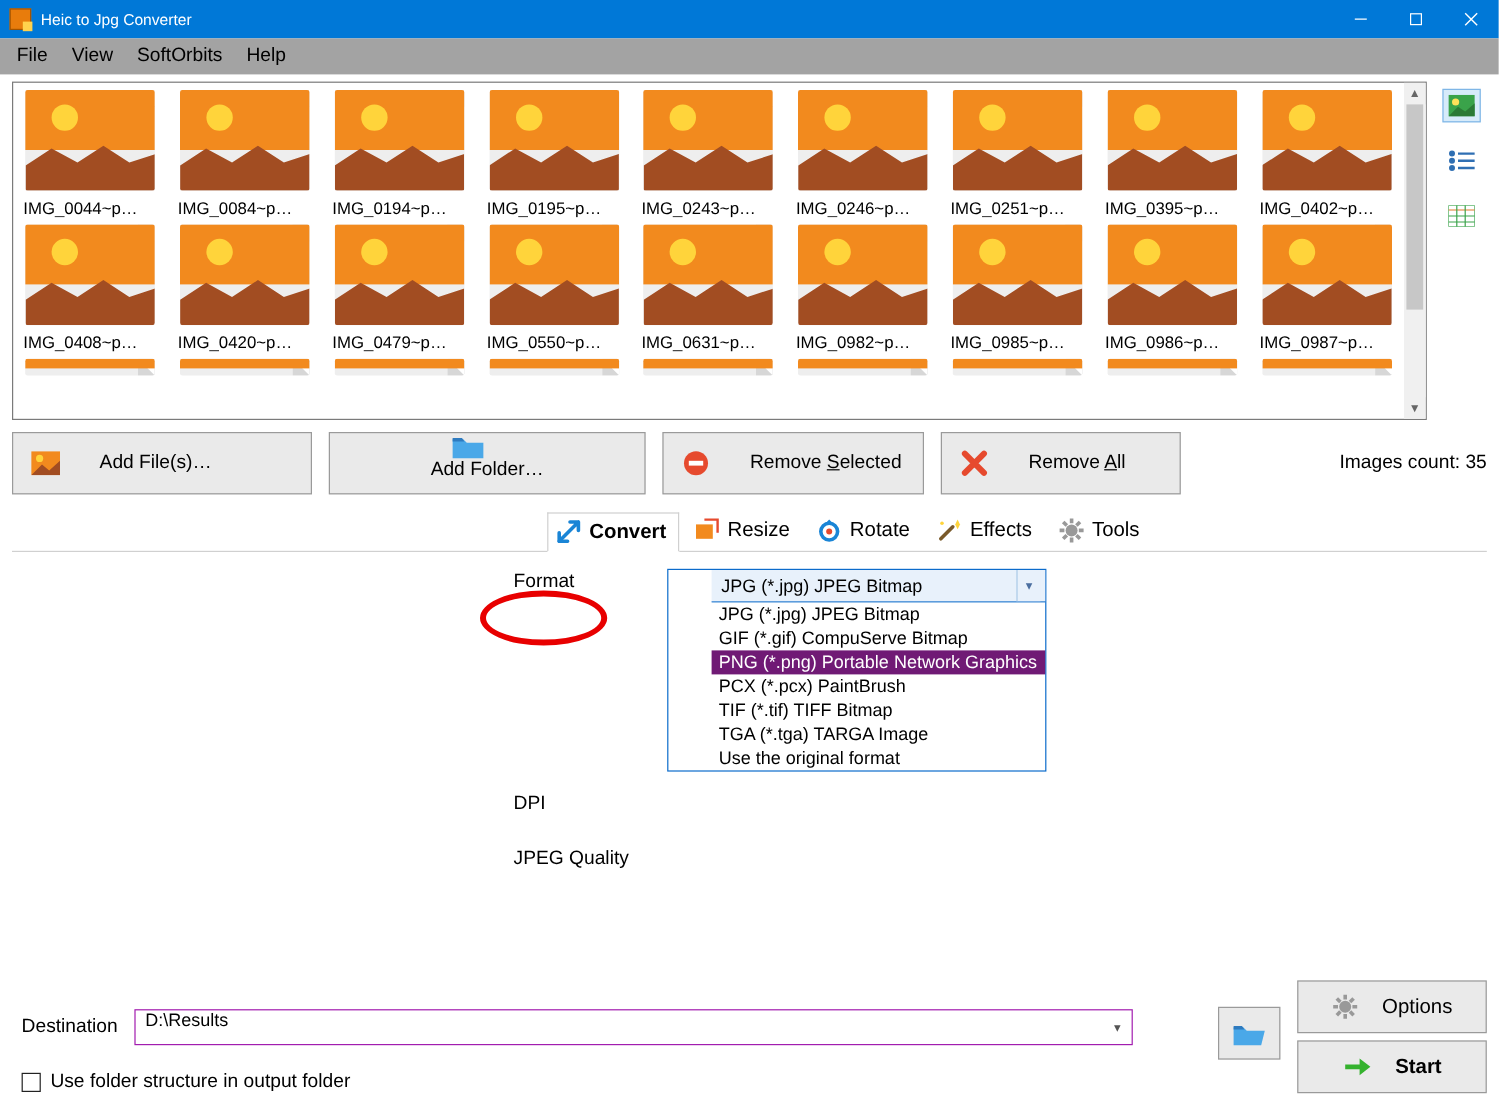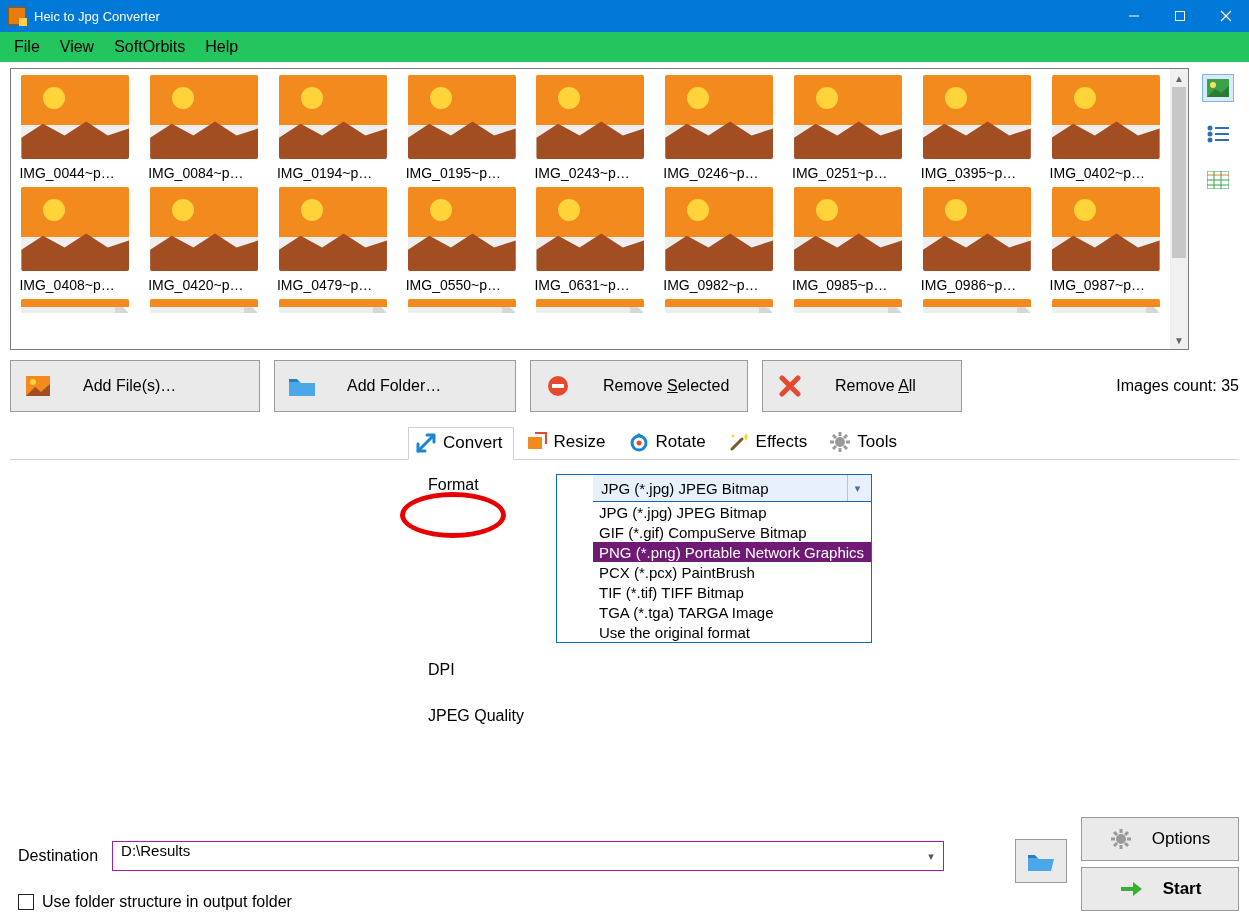--- a/index.html
+++ b/index.html
@@ -42,21 +42,21 @@
   .win-btn {
     width: 46px; height: 32px;
     display: flex; align-items: center; justify-content: center;
     color: #fff;
   }
   .win-btn svg { width: 12px; height: 12px; }
 
   
   .menubar {
     height: 30px;
-    background: #22c55e;
+    background: #a3a3a3;
     display: flex;
     align-items: center;
     padding: 0 4px;
     font-size: 16px;
   }
   .menuitem { padding: 4px 10px; cursor: default; }
 
   
   .content {
     position: relative;
@@ -149,21 +149,21 @@
     background: #eaeaea;
     display: flex;
     align-items: center;
     padding: 0 14px;
     margin-right: 14px;
     font-size: 16px;
     cursor: default;
   }
   .act-btn .ico { width:26px; height:22px; margin-right: 32px; display:flex; align-items:center; justify-content:center; }
   .act-btn.wider { width: 250px; }
-  .act-btn.wider2 { width: 242px; }
+  .act-btn.wider2 { width: 264px; flex-direction: column; }
   .act-btn.wider3 { width: 218px; }
   .act-btn.wider4 { width: 200px; }
   .count-label { margin-left: auto; font-size: 16px; }
 
   
   .tabs-row {
     display: flex;
     align-items: center;
     margin-top: 14px;
     border-bottom: 1px solid #d0d0d0;
@@ -175,21 +175,22 @@
   .tab {
     display: flex; align-items: center; gap: 6px;
     padding: 4px 10px 5px 6px;
   }
   .tab.active {
     border: 1px solid #d0d0d0;
     border-bottom: 1px solid #fff;
     background: #fff;
     position: relative;
     top: 1px;
-    font-weight: 400;
+    font-weight: 700;
+    margin-left: 48px;
   }
   .tab .tico { width:22px; height:22px; display:flex; align-items:center; justify-content:center; }
   .red-oval {
     position: absolute;
     left: 400px;
     top: 430px;
     width: 106px; height: 46px;
     border: 5px solid #e80000;
     border-radius: 50%;
     pointer-events: none;

